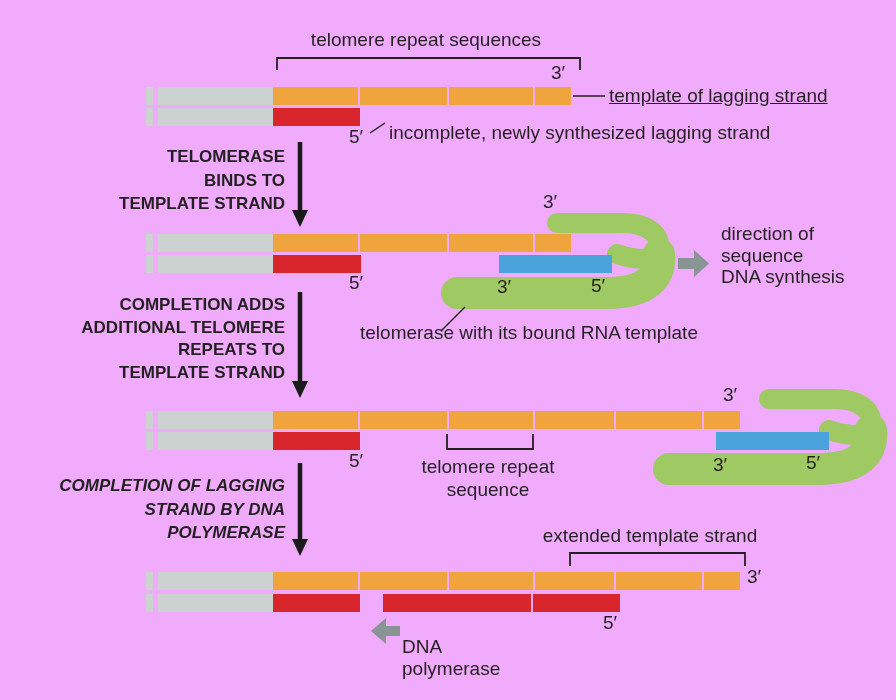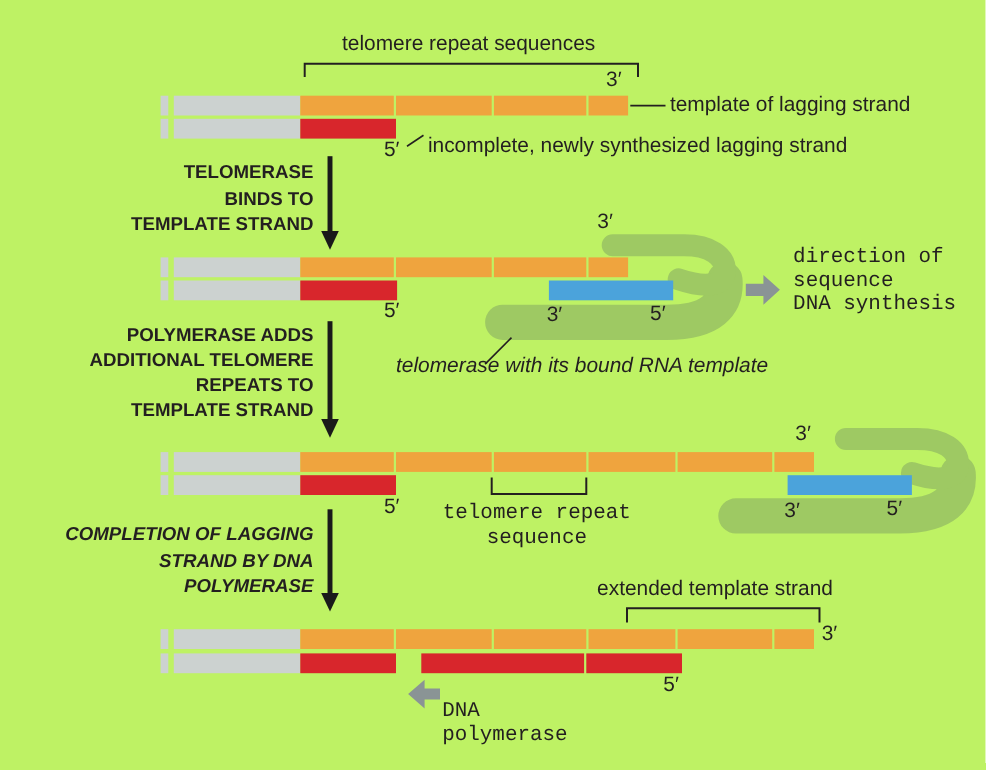--- a/index.html
+++ b/index.html
@@ -1,38 +1,38 @@
 <!DOCTYPE html>
 <html style="--orange: #EFA43E; --red: #D8262C; --gray_bar: #CCD2D0; --green: #9EC963; --blue: #4BA3DB; --gray_arrow: #8A9495; --text: #231F20; --arrow_black: #1A1A1A;"><head>
 <meta charset="utf-8">
 <style>
   html,body{margin:0;padding:0;background:#fff;}
   #figure{
-    position:relative;width:896px;height:700px;background:#bef264;overflow:hidden;
+    position:relative;width:896px;height:700px;background:#f0abfc;overflow:hidden;
     font-family:"Liberation Sans","DejaVu Sans",sans-serif;color:var(--text,#231F20);
   }
   #shapes{position:absolute;left:0;top:0;}
   .bar-gray{fill:var(--gray_bar,#CCD2D0);}
   .bar-orange{fill:var(--orange,#EFA43E);}
   .bar-red{fill:var(--red,#D8262C);}
   .bar-blue{fill:var(--blue,#4BA3DB);}
   .enzyme{stroke:var(--green,#9EC963);fill:none;stroke-linecap:round;stroke-linejoin:round;}
   .enzyme-hook{stroke-width:20px;}
   .enzyme-body{stroke-width:32px;}
   .arrow-gray{fill:var(--gray_arrow,#8A9495);}
   .bracket{fill:none;stroke:var(--text,#231F20);stroke-width:1.8px;}
   .leader{fill:none;stroke:var(--text,#231F20);stroke-width:1.5px;}
   .black-arrow-line{stroke:var(--arrow_black,#1A1A1A);stroke-width:4.5px;}
   .black-arrow-head{fill:var(--arrow_black,#1A1A1A);}
   .lbl{position:absolute;font-size:19px;line-height:22px;white-space:nowrap;}
   .prime{position:absolute;font-size:19px;line-height:20px;white-space:nowrap;}
   .center{text-align:center;}
   .step{position:absolute;text-align:right;font-weight:700;font-size:17px;line-height:23.5px;}
   .step div{white-space:nowrap;}
-  .multiline div{white-space:nowrap;font-family:Liberation Mono, monospace;}
+  .multiline div{white-space:nowrap;}
 </style>
 </head>
 <body>
 
 <div id="figure">
 
   <svg id="shapes" width="896" height="700" viewBox="0 0 896 700">
 
     <g>
       <path class="enzyme enzyme-body" d="M 457 293 L 606 293 C 647 293 661 277 659 254"></path>
@@ -119,43 +119,43 @@
       <rect class="bar-red" x="273" y="594" width="87" height="18"></rect>
       <rect class="bar-red" x="383" y="594" width="148" height="18"></rect>
       <rect class="bar-red" x="533" y="594" width="87" height="18"></rect>
     </g>
     <polyline class="bracket" points="570,566 570,553 745,553 745,566"></polyline>
     <polygon class="arrow-gray" points="400,626 386,626 386,618 371,631 386,644 386,636 400,636"></polygon>
   </svg>
 
   <div class="lbl center" style="left:270px;top:29px;width:312px;">telomere repeat sequences</div>
   <div class="prime" style="left:551px;top:63px;">3′</div>
-  <div class="lbl" style="left:609px;top:85px;">template of lagging strand</div>
+  <div class="lbl" style="left:609px;top:85px;text-decoration:underline;">template of lagging strand</div>
   <div class="prime" style="left:349px;top:127px;">5′</div>
   <div class="lbl" style="left:389px;top:122px;">incomplete, newly synthesized lagging strand</div>
 
   <div class="step" style="left:30px;top:145px;width:255px;">
     <div>TELOMERASE</div>
     <div>BINDS TO</div>
     <div>TEMPLATE STRAND</div>
   </div>
 
   <div class="prime" style="left:543px;top:192px;">3′</div>
   <div class="prime" style="left:349px;top:273px;">5′</div>
   <div class="prime" style="left:497px;top:277px;">3′</div>
   <div class="prime" style="left:591px;top:276px;">5′</div>
   <div class="lbl multiline" style="left:721px;top:223px;line-height:21.5px;">
     <div>direction of</div>
     <div>sequence</div>
     <div>DNA synthesis</div>
   </div>
-  <div class="lbl" style="left:360px;top:322px;font-style:italic;">telomerase with its bound RNA template</div>
+  <div class="lbl" style="left:360px;top:322px;">telomerase with its bound RNA template</div>
 
   <div class="step" style="left:30px;top:294px;width:255px;line-height:22.5px;">
-    <div>POLYMERASE ADDS</div>
+    <div>COMPLETION ADDS</div>
     <div>ADDITIONAL TELOMERE</div>
     <div>REPEATS TO</div>
     <div>TEMPLATE STRAND</div>
   </div>
 
   <div class="prime" style="left:723px;top:385px;">3′</div>
   <div class="prime" style="left:349px;top:451px;">5′</div>
   <div class="lbl multiline center" style="left:388px;top:455px;width:200px;line-height:23px;">
     <div>telomere repeat</div>
     <div>sequence</div>

